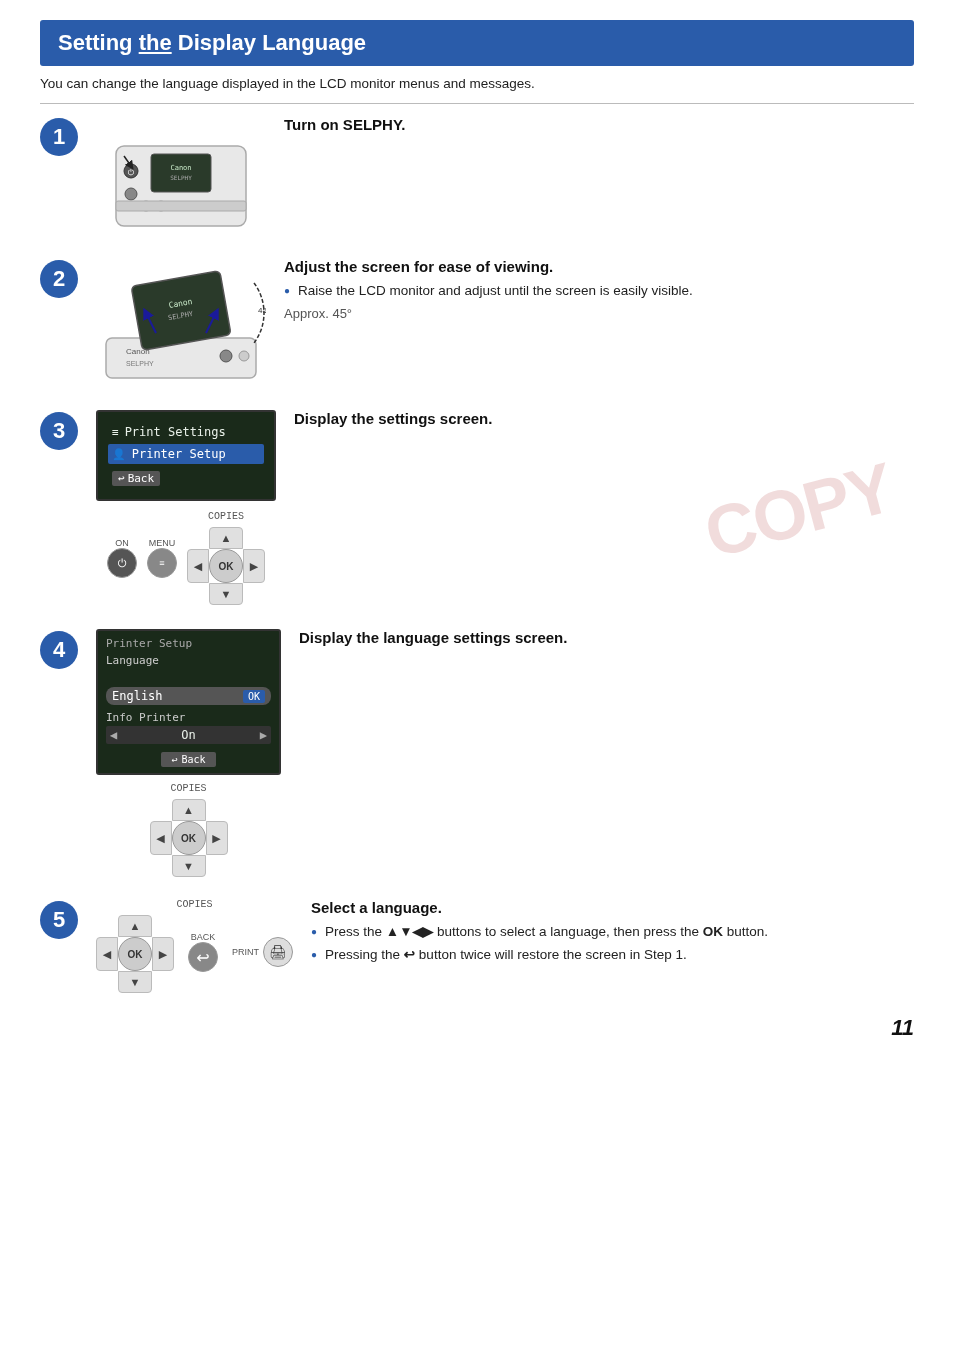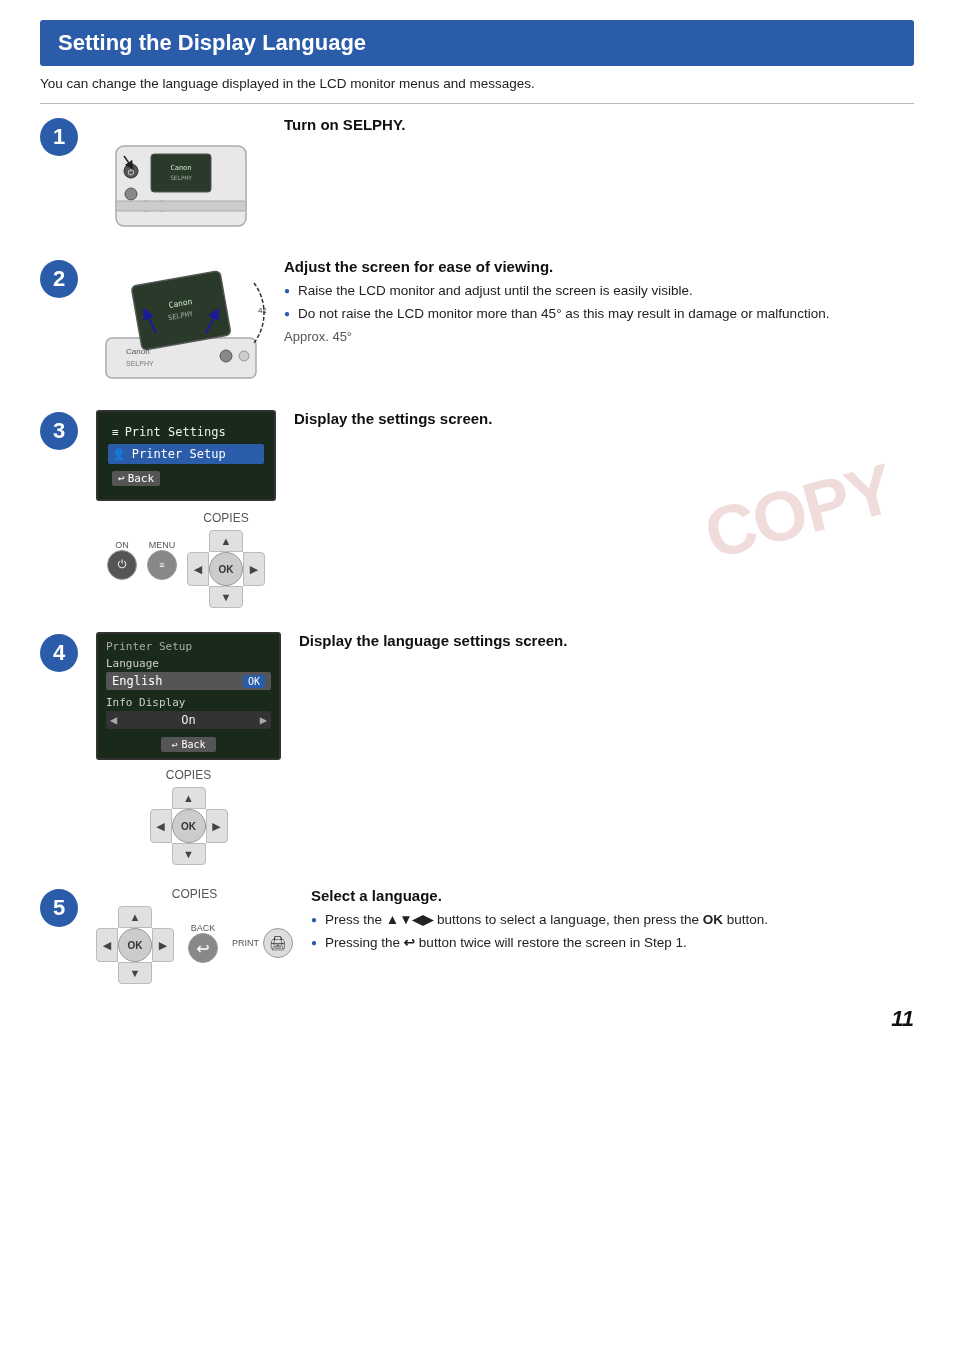--- a/index.html
+++ b/index.html
@@ -15,20 +15,21 @@
     .page-header {
       background: #2a5caa;
       color: #fff;
       font-size: 22px;
       font-weight: bold;
       padding: 10px 18px;
       margin-bottom: 10px;
       border-radius: 3px;
     }
     .page-header .underline-word {
+      text-decoration: underline;
       text-align: right;
     }
     .intro-text {
       font-size: 13.5px;
       margin-bottom: 12px;
       color: #222;
       border-bottom: 1px solid #bbb;
       padding-bottom: 12px;
     }
     .step-row {
@@ -188,54 +189,55 @@
       font-size: 11px;
       color: #444;
       background: #e0e0e0;
       border: 1px solid #bbb;
     }
     .ok-arrow.top { grid-column: 2; grid-row: 1; border-radius: 4px 4px 0 0; }
     .ok-arrow.bottom { grid-column: 2; grid-row: 3; border-radius: 0 0 4px 4px; }
     .ok-arrow.left { grid-column: 1; grid-row: 2; border-radius: 4px 0 0 4px; }
     .ok-arrow.right { grid-column: 3; grid-row: 2; border-radius: 0 4px 4px 0; }
     .copies-label {
-      font-size: 12px;
+      font-size: 10px;
       color: #555;
       text-align: right;
       margin-bottom: 1px;
+      font-family: Liberation Mono, monospace;
     }
     
     .lcd4 {
       background: #1a2a1a;
       color: #e8f0e8;
       border-radius: 3px;
       font-family: monospace;
       font-size: 12px;
       width: 185px;
       border: 2px solid #333;
       padding: 6px 8px;
     }
     .lcd4 .title-bar {
       color: #aaa;
       font-size: 11px;
       margin-bottom: 4px;
     }
     .lcd4 .lang-label {
       color: #ccc;
       font-size: 11px;
-      margin-bottom: 2px;
+      margin-bottom: 20px;
     }
     .lcd4 .lang-selected {
       background: #555;
       color: #fff;
       padding: 2px 6px;
       display: flex;
       align-items: center;
       justify-content: space-between;
-      border-radius: 2px;
+      border-radius: 8px;
       margin-bottom: 6px;
     }
     .lcd4 .ok-btn {
       background: #2a5caa;
       color: #fff;
       padding: 1px 5px;
       font-size: 10px;
       border-radius: 2px;
     }
     .lcd4 .info-label {
@@ -368,21 +370,20 @@
         <marker id="arr3" markerWidth="6" markerHeight="6" refX="3" refY="3" orient="auto">
           <path d="M0,0 L6,3 L0,6 Z" fill="#1a1a9a"></path>
         </marker>
       </defs>
     </svg>
   </div>
   <div class="step-content">
     <div class="step-title">Adjust the screen for ease of viewing.</div>
     <ul class="bullet-list">
       <li>Raise the LCD monitor and adjust until the screen is easily visible.</li>
-      <li>Do not raise the LCD monitor more than 45° as this may result in damage or malfunction.</li>
     </ul>
     <div class="approx-text">Approx. 45°</div>
   </div>
 </div>
 
 <div class="step-row step3-stamp-wrap" style="position:relative;">
   <div class="step-number">3</div>
   <div class="step-image">
 
     <div class="lcd-screen">
@@ -436,21 +437,21 @@
   <div class="step-number">4</div>
   <div class="step-image">
 
     <div class="lcd4">
       <div class="title-bar">Printer Setup</div>
       <div class="lang-label">Language</div>
       <div class="lang-selected">
         <span>English</span>
         <span class="ok-btn">OK</span>
       </div>
-      <div class="info-label">Info Display</div>
+      <div class="info-label">Info Printer</div>
       <div class="info-row">
         <span class="arrow-left">◀</span>
         <span>On</span>
         <span class="arrow-right">▶</span>
       </div>
       <div class="back-btn">
         <span>↩</span>
         <span>Back</span>
       </div>
     </div>

